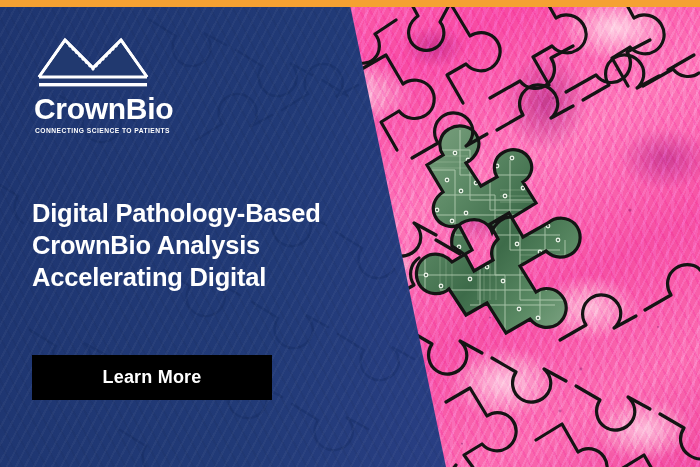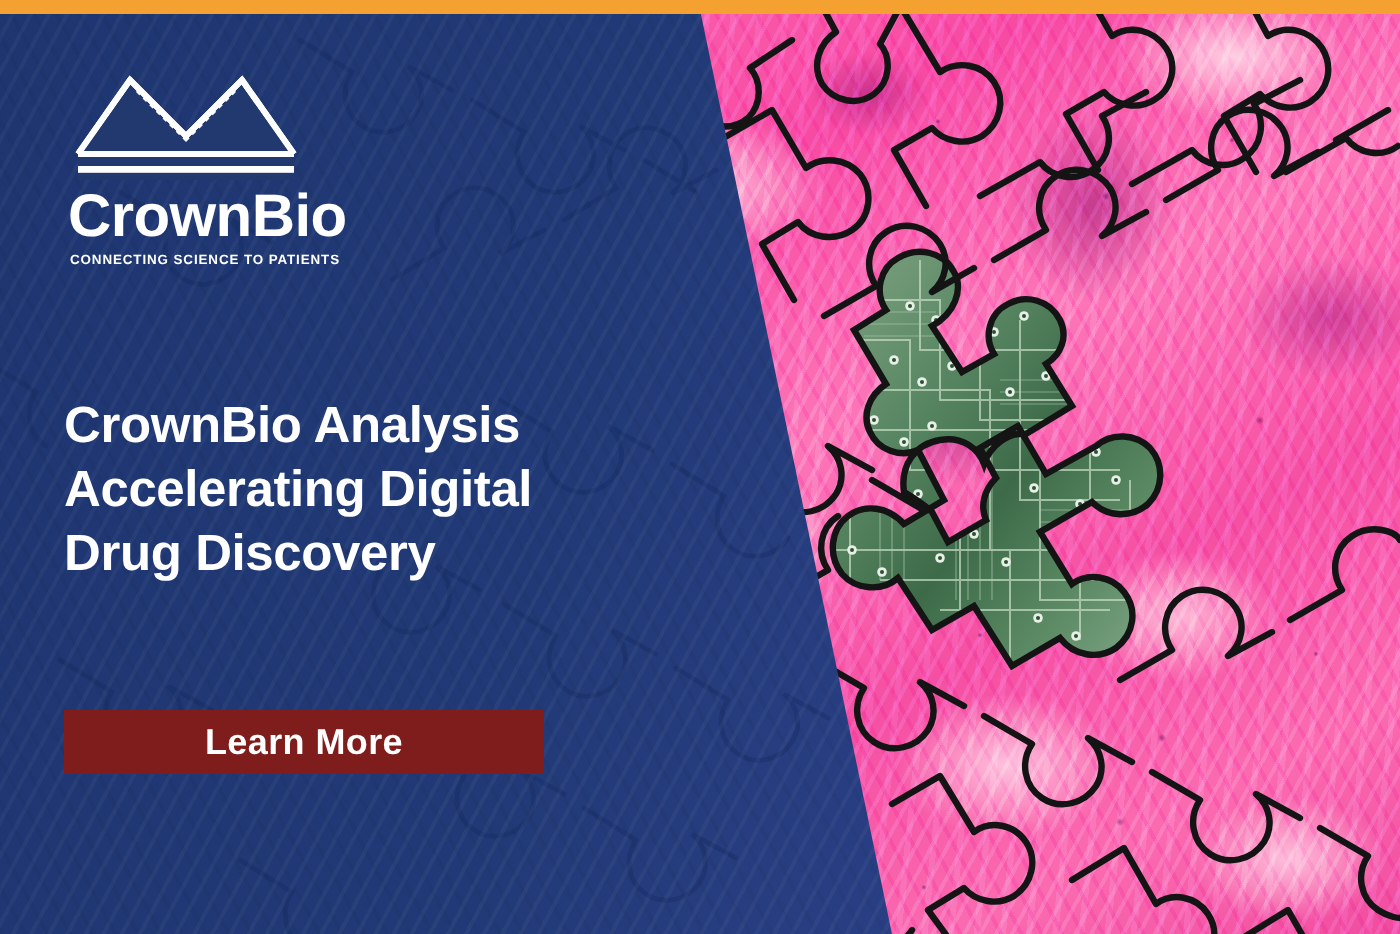--- a/index.html
+++ b/index.html
@@ -181,22 +181,22 @@
     letter-spacing: -.2px;
   }
   #headline .hl-line { display: block; white-space: nowrap; }
 
   
   #cta-button {
     position: absolute;
     left: 32px;
     top: 355px;
     width: 240px;
-    height: 32px;
-    background: #7f1d1d;
+    height: 45px;
+    background: #000000;
     border: none;
     color: #ffffff;
     font-family: "Liberation Sans", sans-serif;
     font-size: 18px;
     font-weight: bold;
     letter-spacing: .2px;
     cursor: pointer;
     display: flex;
     align-items: center;
     justify-content: center;
@@ -528,20 +528,20 @@
           <path d="M7 47 L115 47"></path>
         </g>
 
         <rect x="7" y="53" width="108" height="3.4" fill="#ffffff"></rect>
       </svg>
       <div id="logo-wordmark">CrownBio</div>
       <div id="logo-tagline">CONNECTING SCIENCE TO PATIENTS</div>
     </div>
 
     <h1 id="headline">
+      <span class="hl-line">Digital Pathology-Based</span>
       <span class="hl-line">CrownBio Analysis</span>
       <span class="hl-line">Accelerating Digital</span>
-      <span class="hl-line">Drug Discovery</span>
     </h1>
 
     <button id="cta-button">Learn More</button>
   </div>
 </div>
 
 </body></html>

